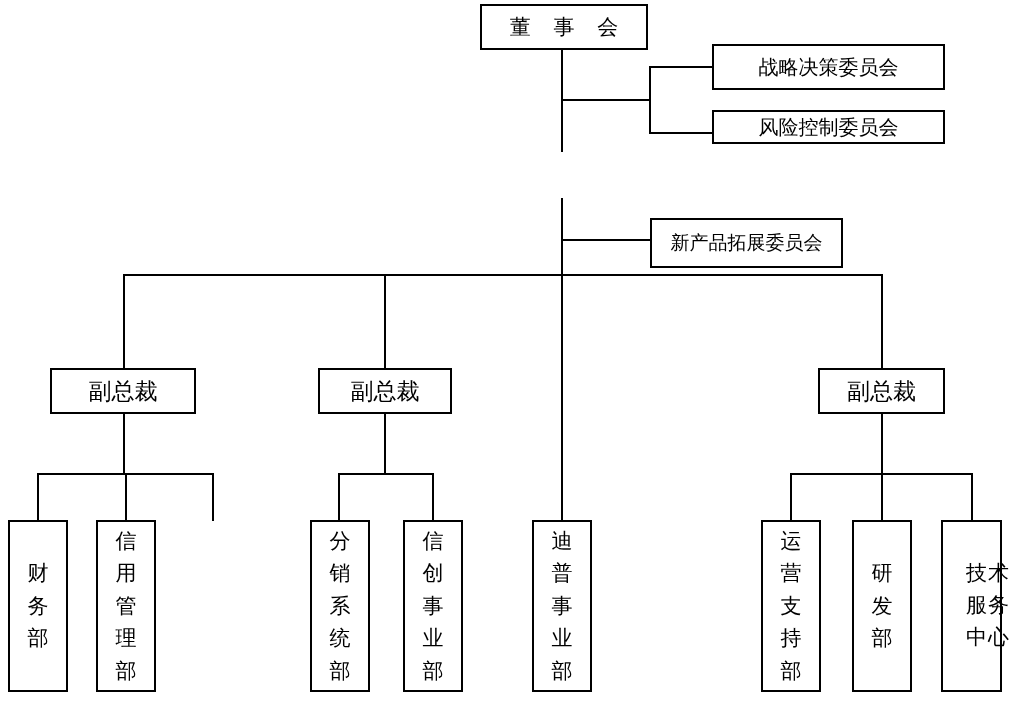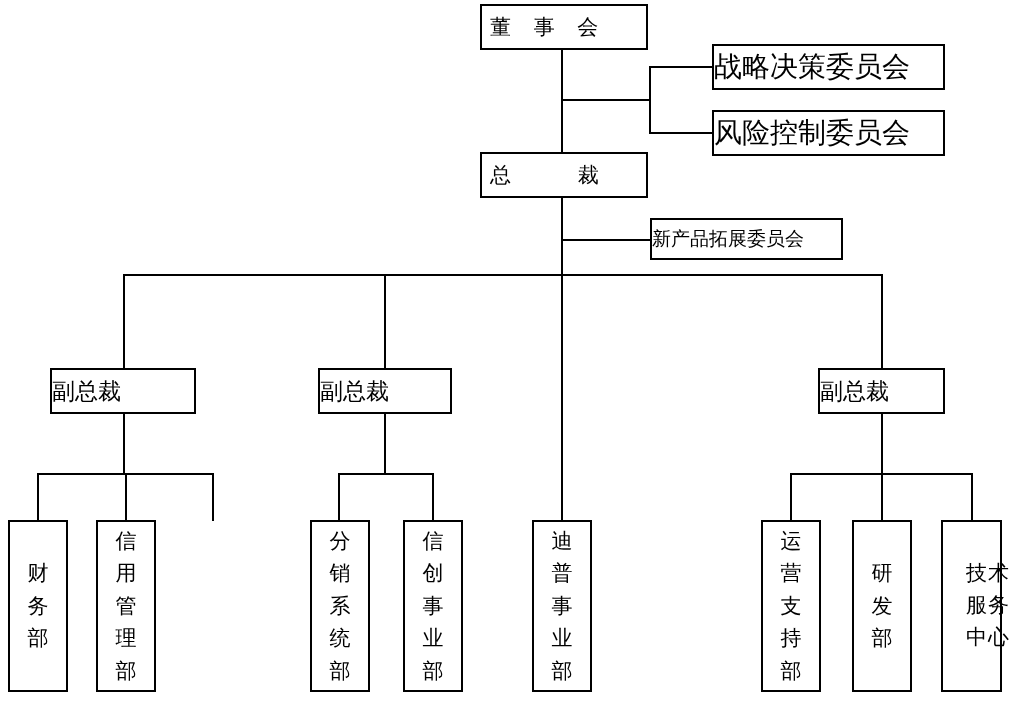--- a/index.html
+++ b/index.html
@@ -17,33 +17,33 @@
     overflow: hidden;
   }
   
   .node {
     position: absolute;
     box-sizing: border-box;
     border: 2px solid #000000;
     background: #ffffff;
     display: flex;
     align-items: center;
-    justify-content: flex-start;
+    justify-content: center;
     color: #000000;
     z-index: 3;
   }
   .node .label {
     display: block;
     text-align: center;
     line-height: 1.05;
     white-space: pre;
   }
   
   .node.horiz .label {
-    font-size: 28px;
+    font-size: 20px;
   }
   .node.horiz.spaced .label {
     letter-spacing: 8px;
     text-indent: 8px;
     font-size: 21px;
   }
   .node.horiz.small .label {
     font-size: 19px;
   }
   .node.vp .label {
@@ -115,29 +115,26 @@
   <div class="line v" style="left:971px; top:473px; height:48px;"></div>
 
   <div class="node horiz spaced" style="left:480px; top:4px; width:168px; height:46px;">
     <span class="label">董 事 会</span>
   </div>
 
   <div class="node horiz" style="left:712px; top:44px; width:233px; height:46px;">
     <span class="label">战略决策委员会</span>
   </div>
 
-  <div class="node horiz" style="left:712px; top:110px; width:233px; height:46px;">
+  <div class="node horiz" style="left:712px; top:110px; width:233px; height:34px;">
     <span class="label">风险控制委员会</span>
   </div>
 
-  <div class="node horiz spaced" style="left:480px; top:152px; width:168px; height:46px;">
-    <span class="label">总    裁</span>
-  </div>
-
-  <div class="node horiz small" style="left:650px; top:218px; width:193px; height:42px;">
+
+  <div class="node horiz small" style="left:650px; top:218px; width:193px; height:50px;">
     <span class="label">新产品拓展委员会</span>
   </div>
 
   <div class="node vp" style="left:50px; top:368px; width:146px; height:46px;">
     <span class="label">副总裁</span>
   </div>
 
   <div class="node vp" style="left:318px; top:368px; width:134px; height:46px;">
     <span class="label">副总裁</span>
   </div>

